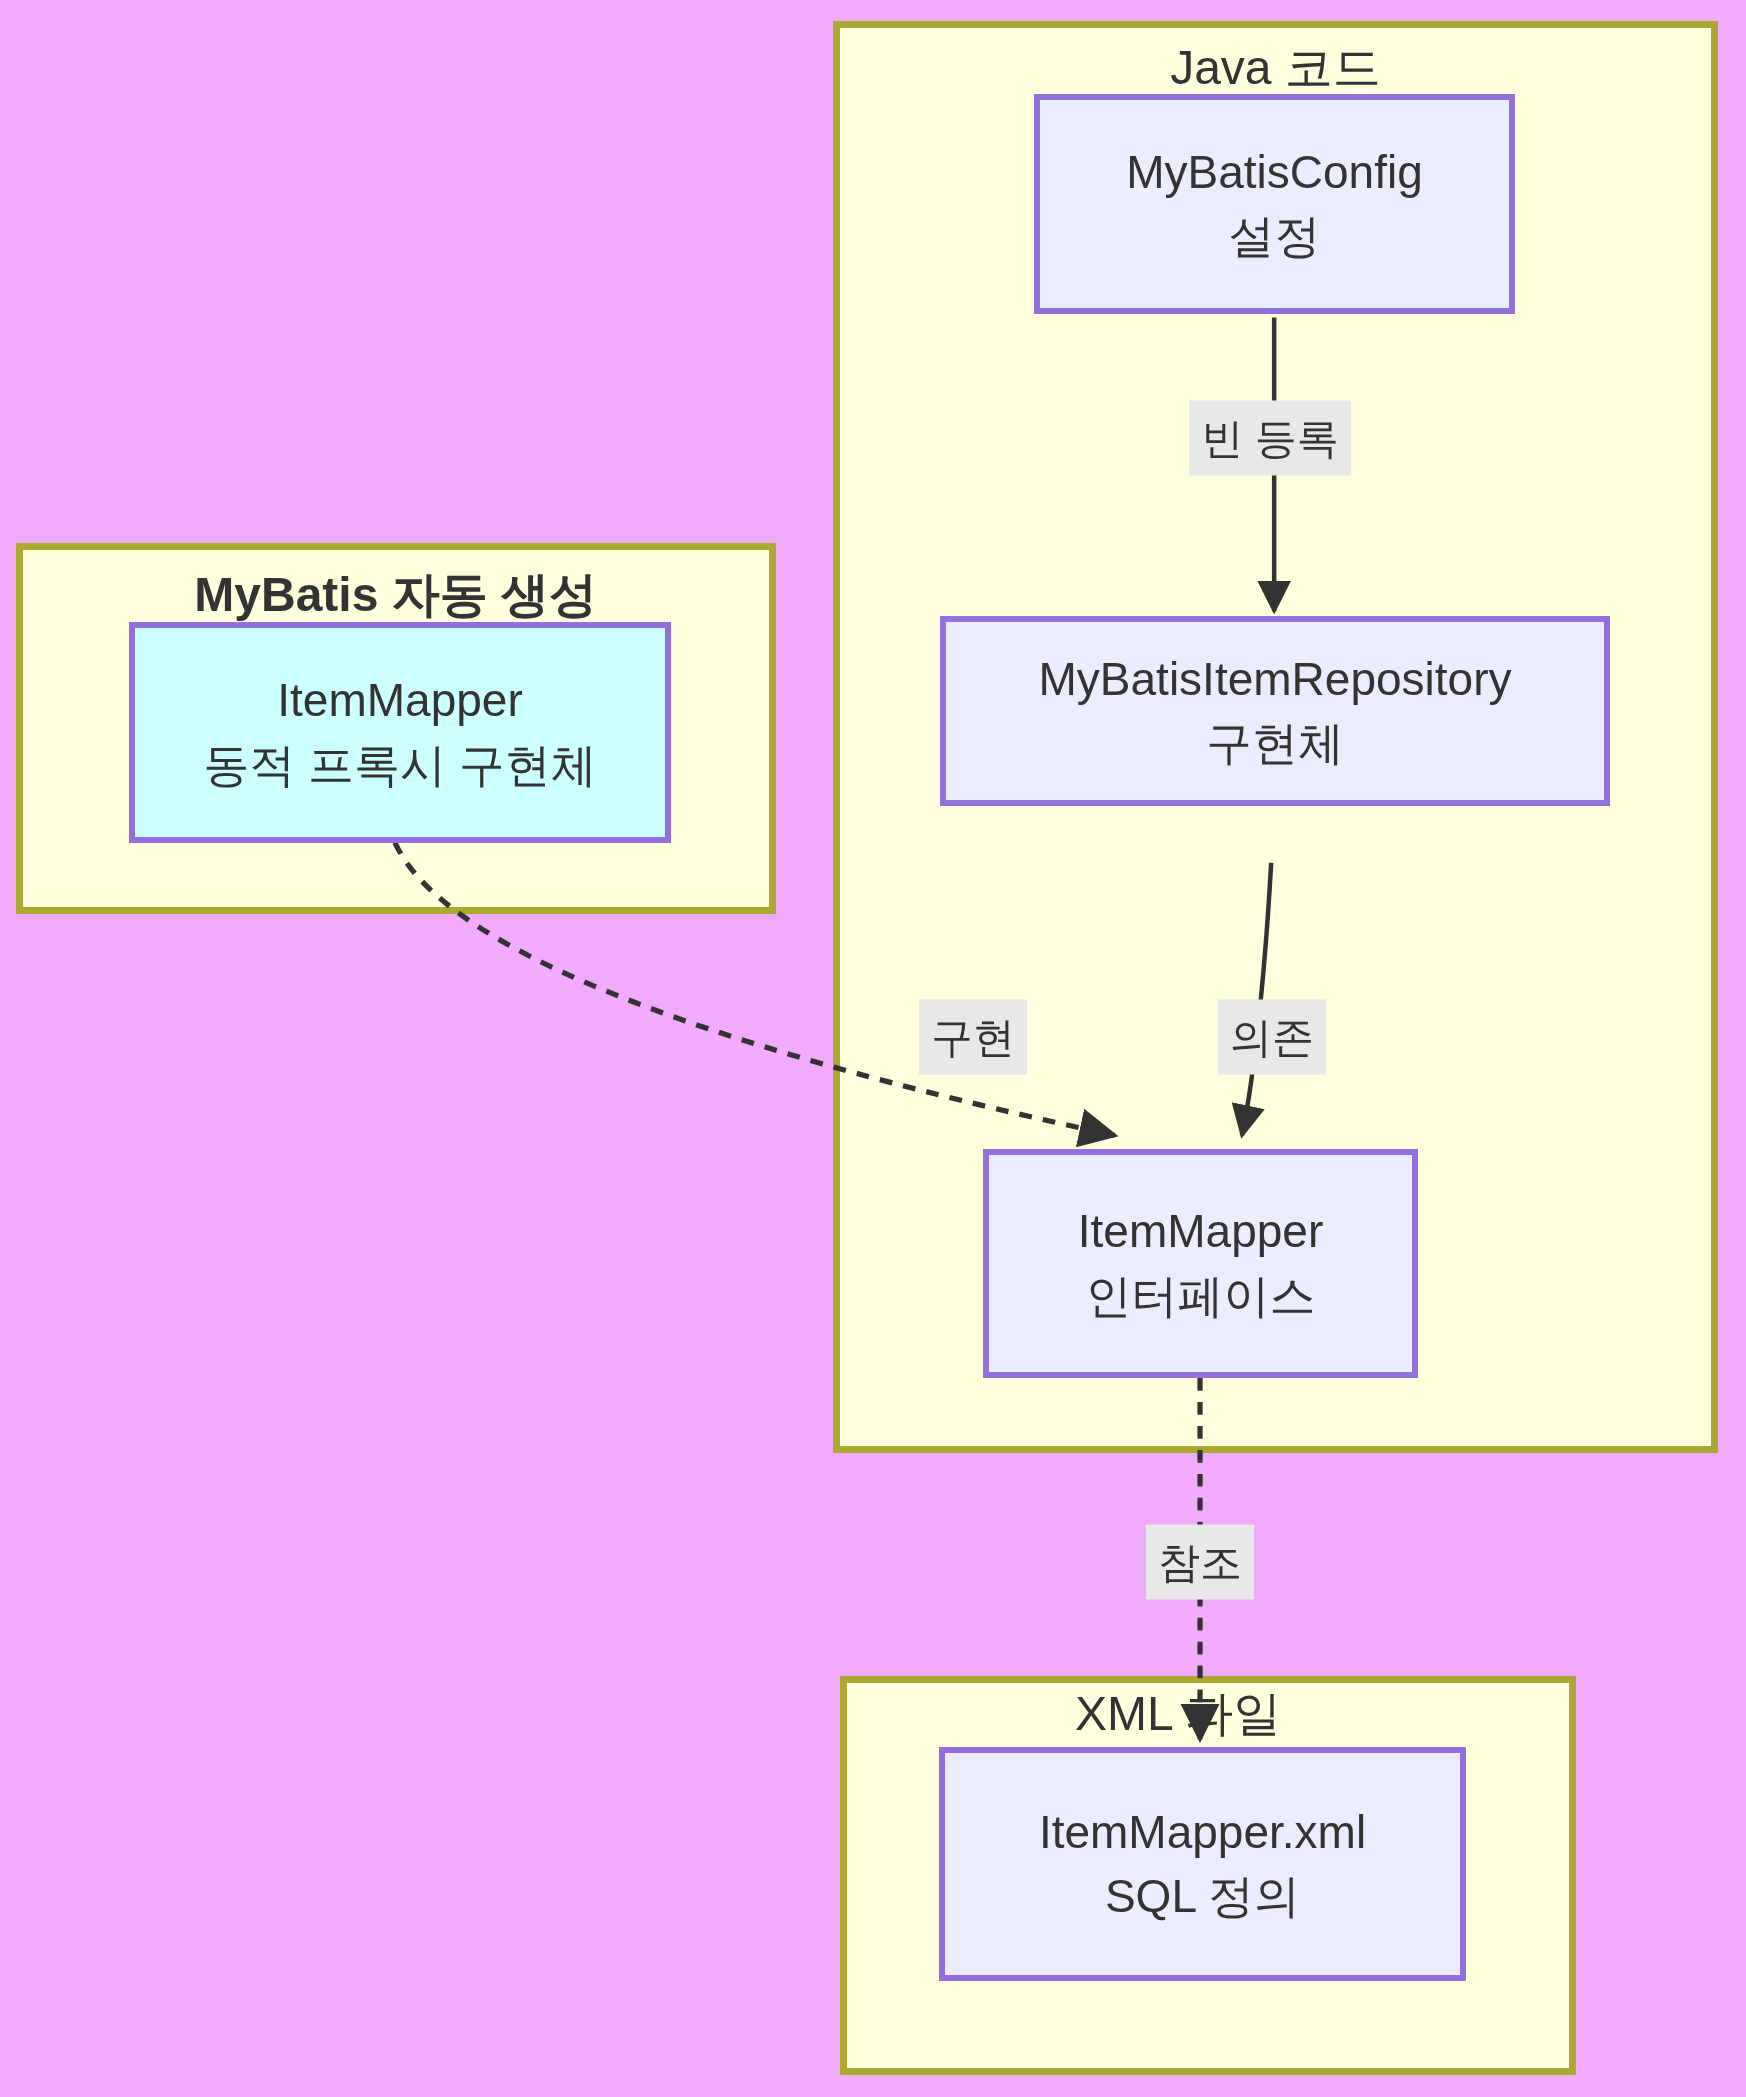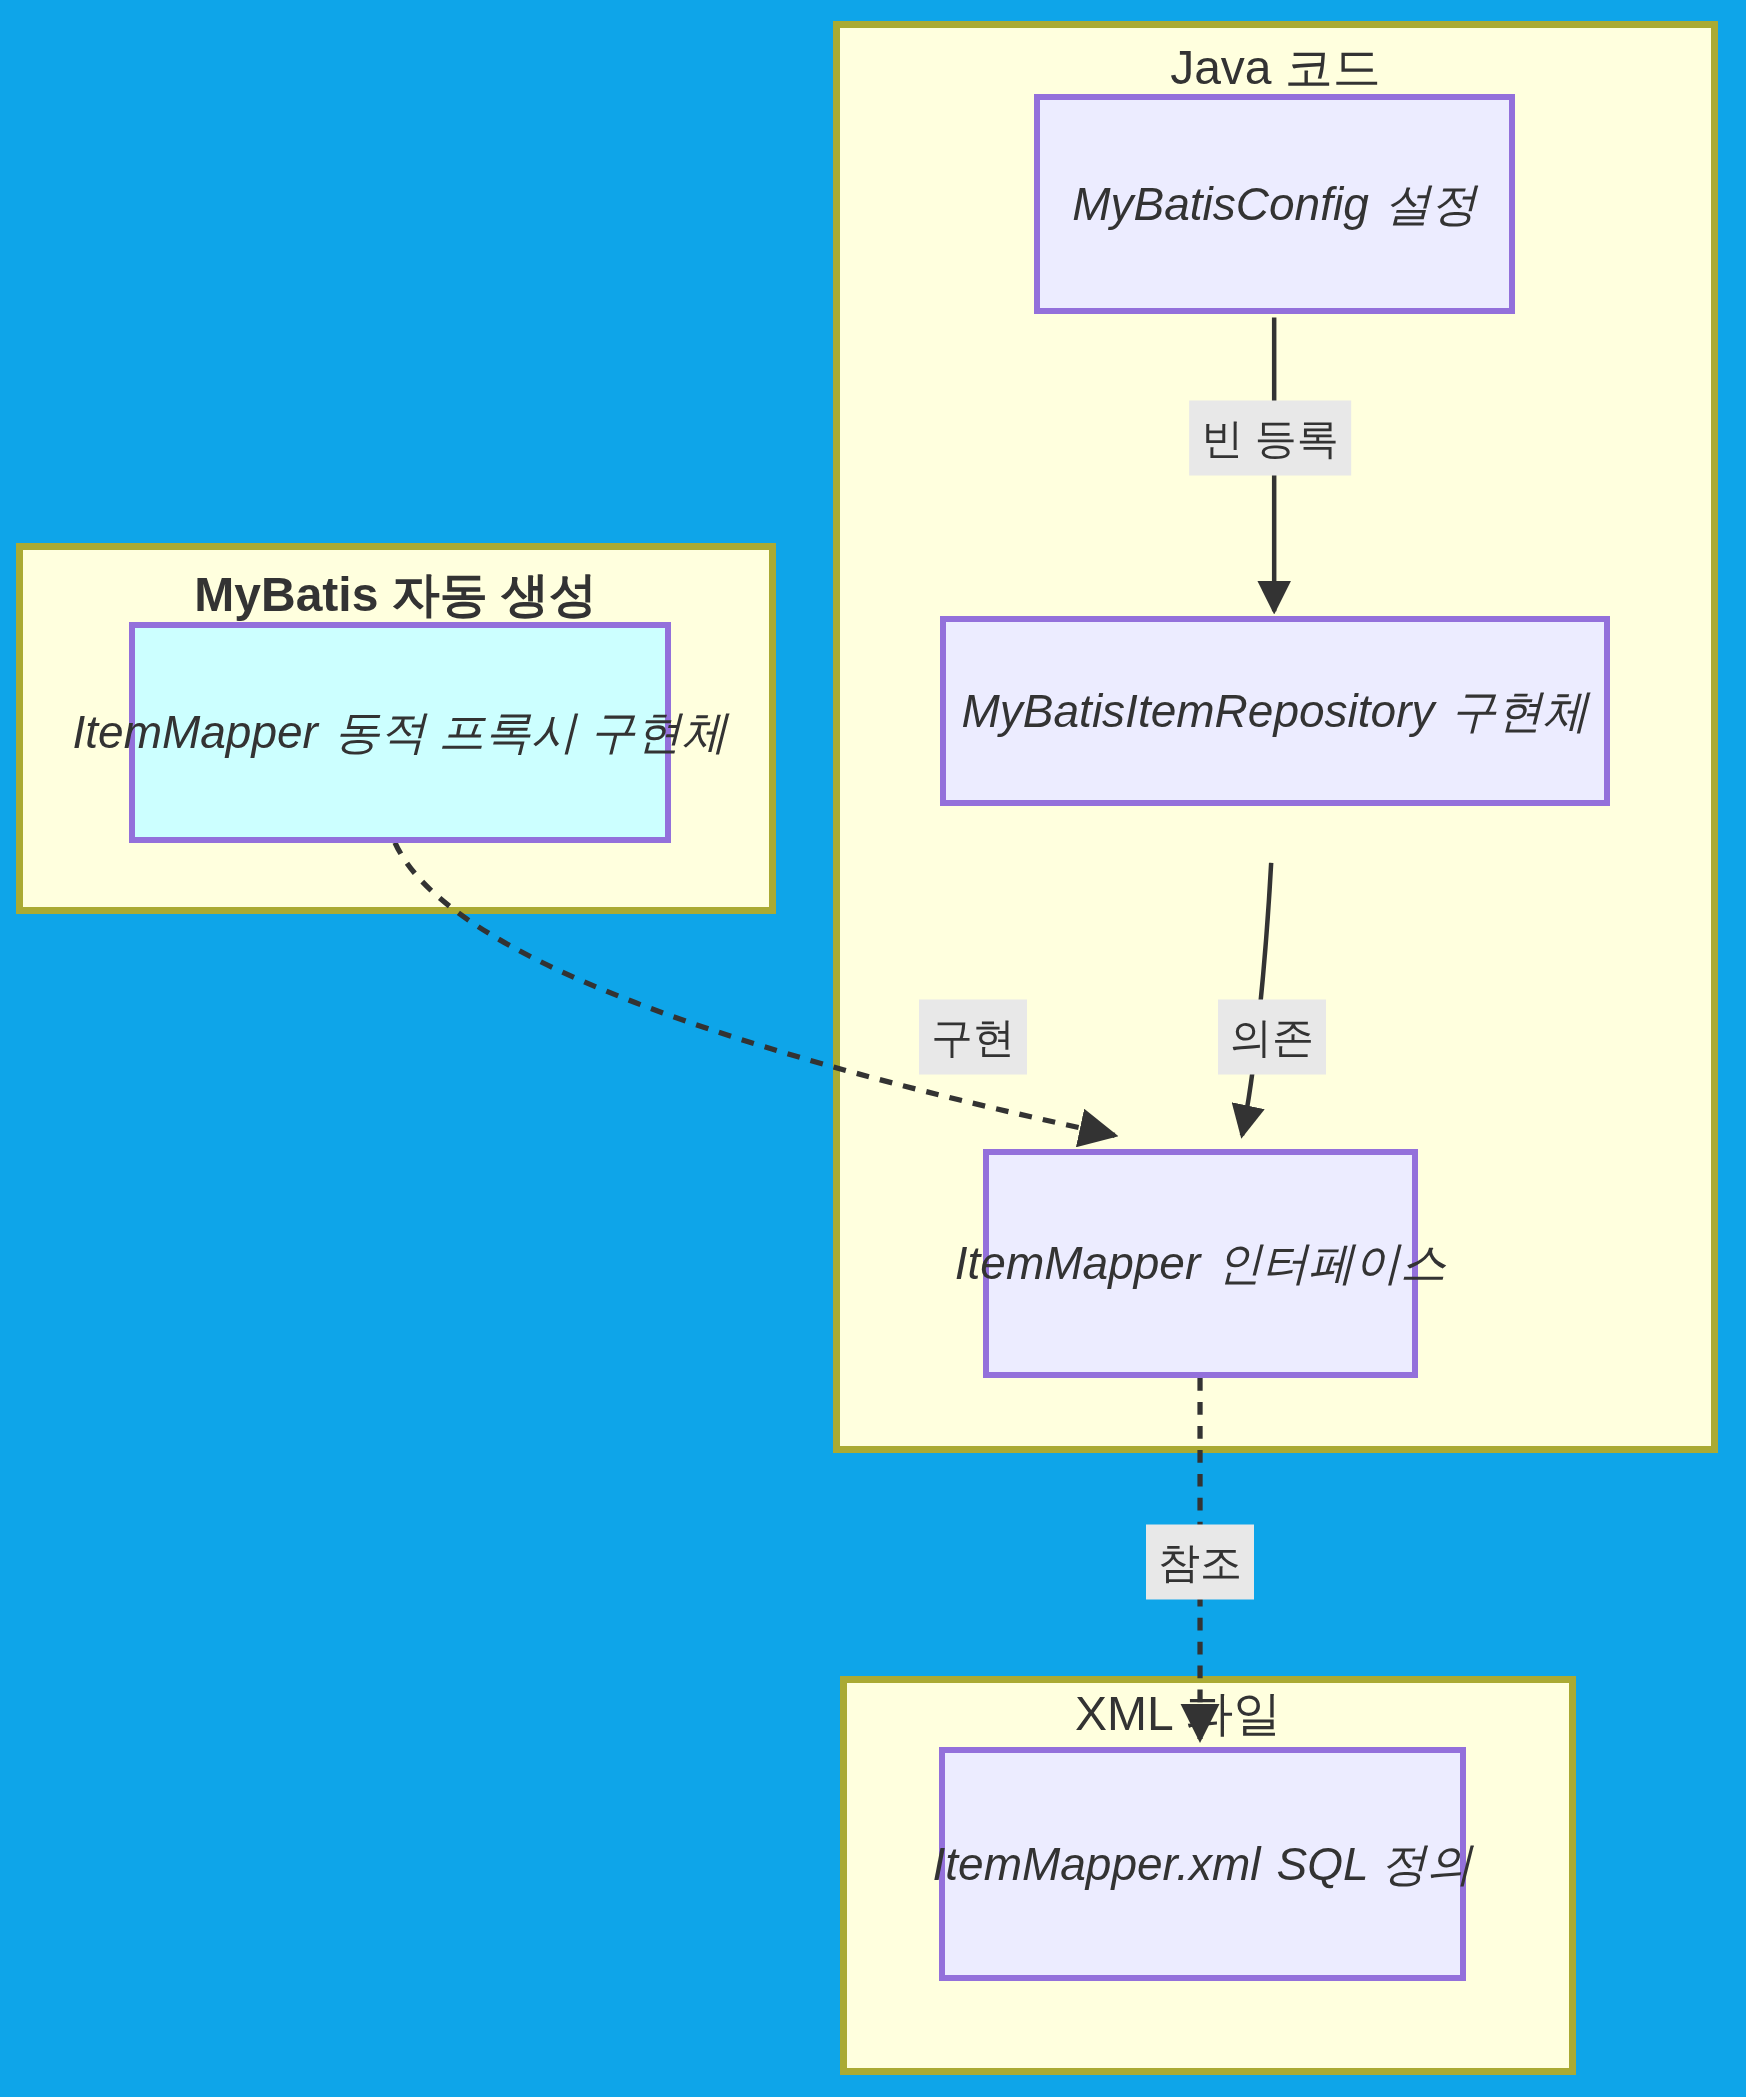--- a/index.html
+++ b/index.html
@@ -4,21 +4,21 @@
 <style>
   html, body { margin: 0; padding: 0; }
   body {
     font-family: "Liberation Sans", "DejaVu Sans", sans-serif;
     background: #47714D;
   }
   #page {
     position: relative;
     width: 1747px;
     height: 2097px;
-    background: #0ea5e9;
+    background: #f0abfc;
     overflow: hidden;
     color: #333333;
   }
   .cluster {
     position: absolute;
     background: #FFFFDE;
     border: 7.5px solid #AAAA33;
     box-sizing: border-box;
     z-index: 1;
   }
@@ -32,29 +32,28 @@
     z-index: 2;
     white-space: nowrap;
   }
   .node {
     position: absolute;
     background: #ECECFF;
     border: 6px solid #9370DB;
     box-sizing: border-box;
     z-index: 5;
     display: flex;
-    flex-direction: row;
+    flex-direction: column;
     align-items: center;
     justify-content: center;
     gap: 16px;
     text-align: center;
     font-size: 46px;
     color: #333333;
     line-height: 1.05;
-    font-style: italic;
   }
   .node.highlight { background: #CCFFFF; }
   .node .line { white-space: nowrap; }
   #edges-svg {
     position: absolute;
     left: 0;
     top: 0;
     z-index: 3;
     pointer-events: none;
   }

